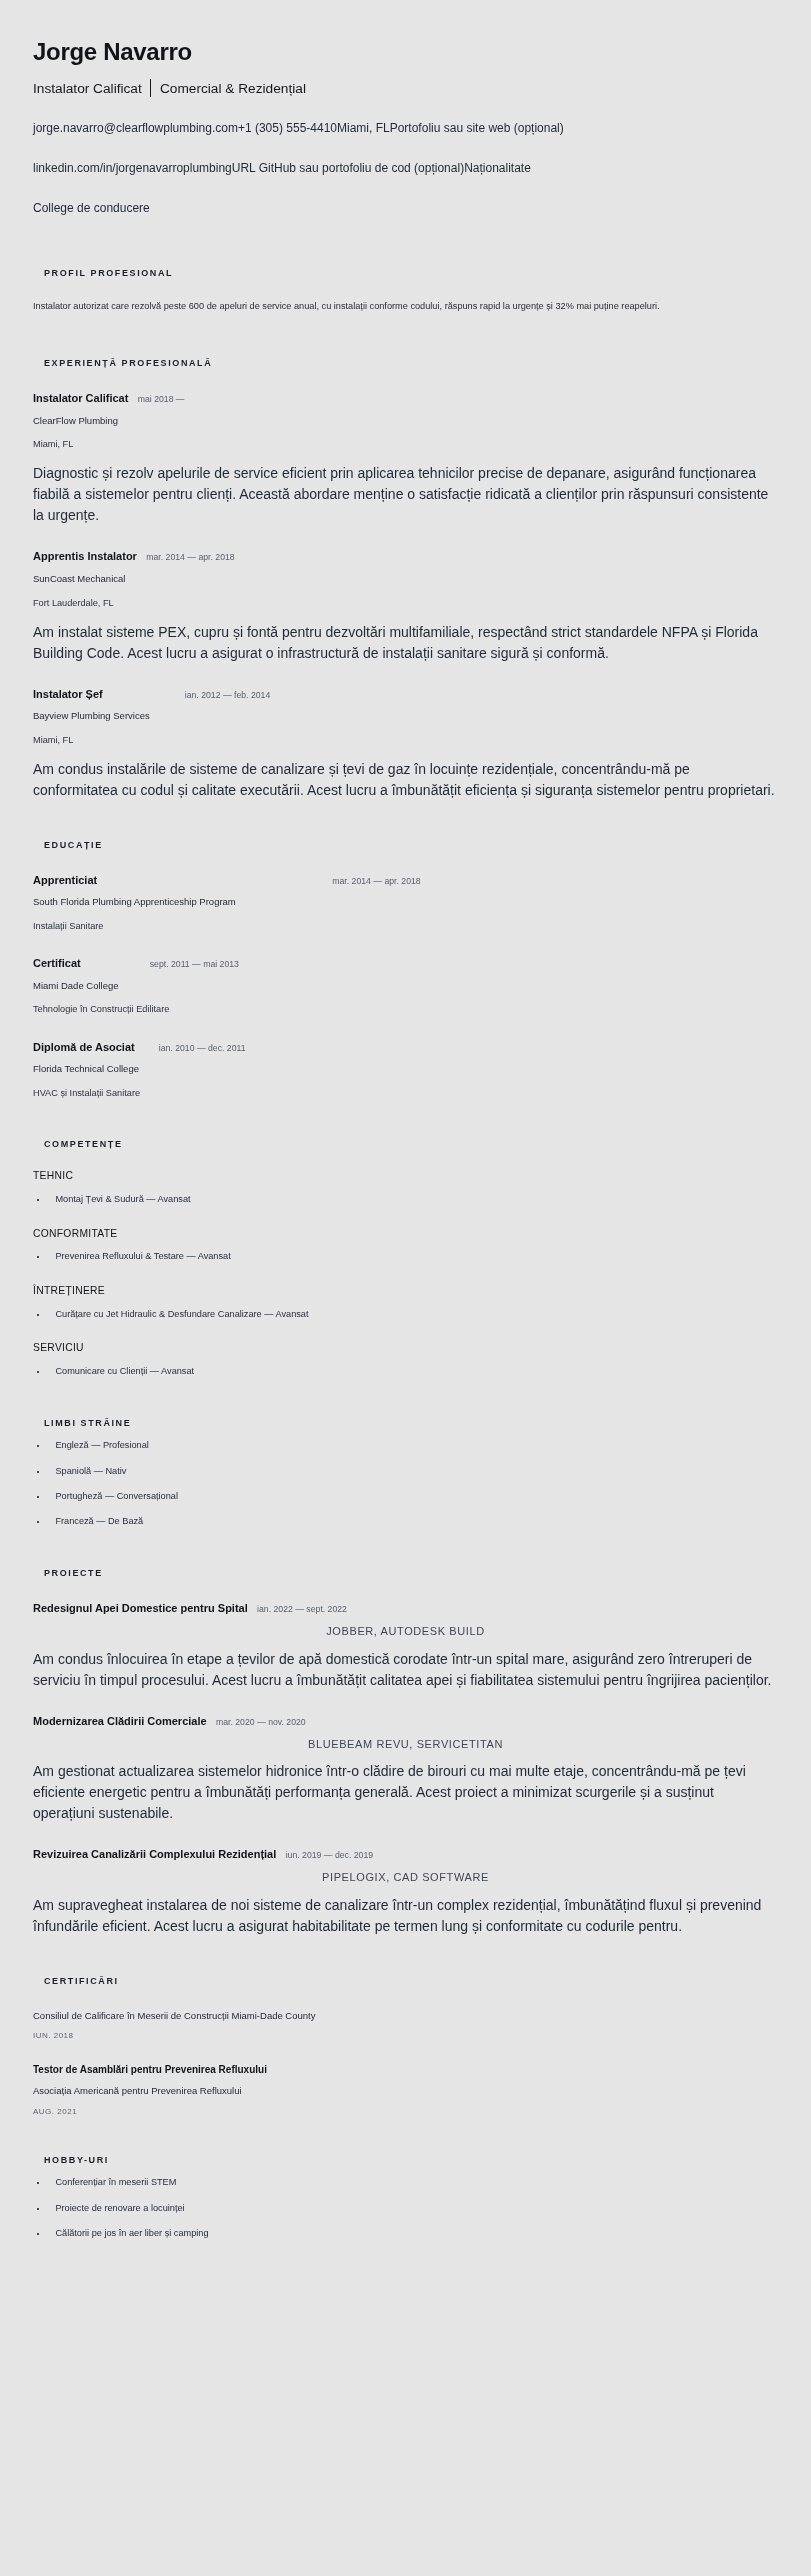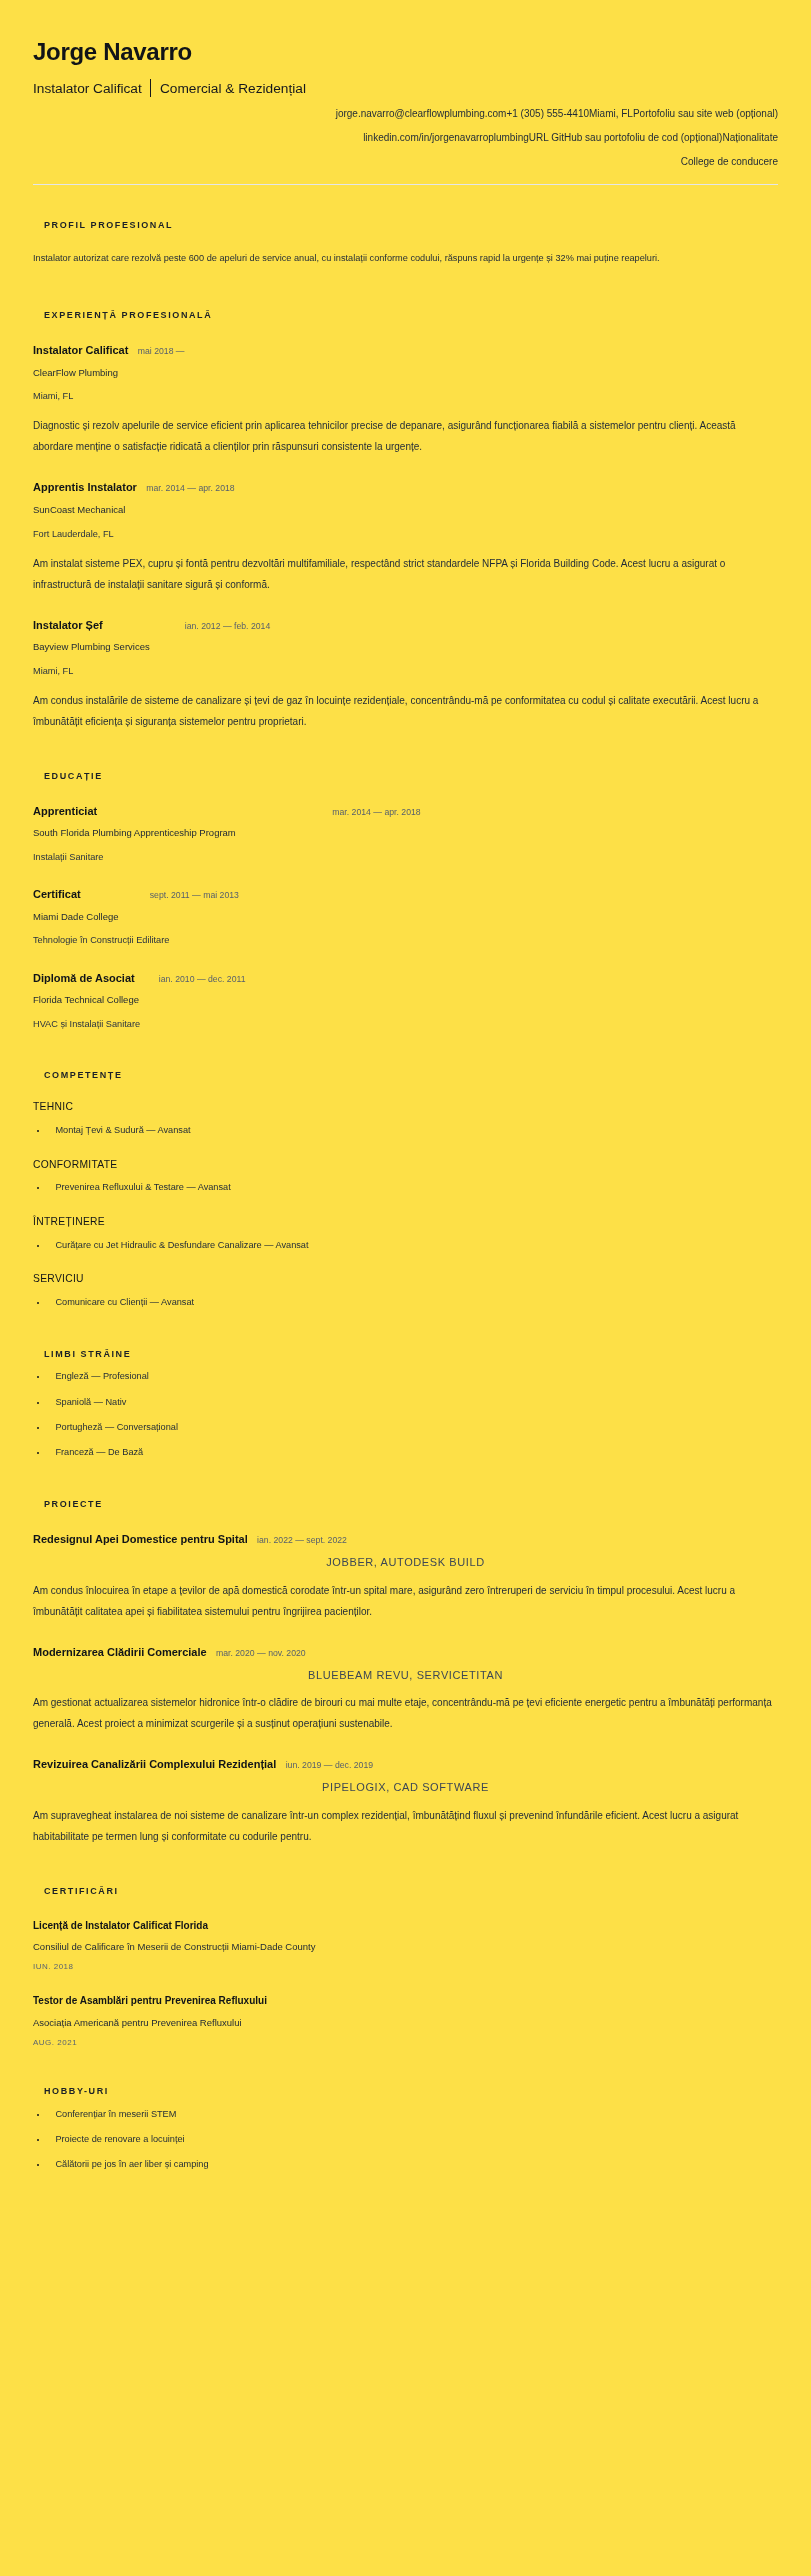--- a/index.html
+++ b/index.html
@@ -7,21 +7,21 @@
     margin: 0;
     padding: 0;
     background: #ffffff;
     font-family: "Liberation Sans", "DejaVu Sans", sans-serif;
     color: #1f2937;
   }
   .page {
     width: 811px;
     min-height: 2576px;
     margin: 0 auto;
-    background: #fde047;
+    background: #e5e5e5;
     box-sizing: border-box;
     padding: 38px 33px 48px 33px;
   }
   
   .name {
     font-size: 24px;
     font-weight: 700;
     color: #111418;
     letter-spacing: -0.3px;
     margin: 0 0 0 0;
@@ -35,25 +35,24 @@
     align-items: center;
   }
   .subtitle .sep {
     display: inline-block;
     width: 1.1px;
     height: 18px;
     background: #16181d;
     margin: 0 8.5px;
   }
   .contact-line {
-    margin-top: 9px;
-    font-size: 10px;
+    margin-top: 22px;
+    font-size: 12px;
     color: #1f2937;
     line-height: 1.5;
-    text-align: right;
   }
   .contact-line span { white-space: pre-wrap; }
   .header-divider {
     border: none;
     border-top: 1.1px solid #e3e6ea;
     margin: 15px 0 0 0;
   }
   
   .section-heading {
     margin-top: 39px;
@@ -93,21 +92,21 @@
     line-height: 1.45;
   }
   .entry-sub2 {
     margin-top: 10.6px;
     font-size: 9.2px;
     color: #2a3340;
     line-height: 1.45;
   }
   .entry-desc {
     margin: 11.6px 0 0 0;
-    font-size: 10px;
+    font-size: 14px;
     line-height: 21px;
     color: #1f2937;
     max-width: 750px;
   }
   .tools-caption {
     margin-top: 9.5px;
     font-size: 11px;
     letter-spacing: 0.6px;
     color: #3d4754;
     text-transform: uppercase;
@@ -289,21 +288,20 @@
       <span>Revizuirea Canalizării Complexului Rezidențial</span>
       <span class="entry-dates" style="margin-left:6.3px;">iun. 2019 — dec. 2019</span>
     </div>
     <div class="tools-caption">PIPELOGIX, CAD SOFTWARE</div>
     <p class="entry-desc">Am supravegheat instalarea de noi sisteme de canalizare într-un complex rezidențial, îmbunătățind fluxul și prevenind înfundările eficient. Acest lucru a asigurat habitabilitate pe termen lung și conformitate cu codurile pentru.</p>
   </div>
 
   <div class="section-heading">CERTIFICĂRI</div>
 
   <div class="entry">
-    <div class="entry-title-row cert-title">Licență de Instalator Calificat Florida</div>
     <div class="entry-sub">Consiliul de Calificare în Meserii de Construcții Miami-Dade County</div>
     <div class="cert-date">IUN. 2018</div>
   </div>
 
   <div class="entry">
     <div class="entry-title-row cert-title">Testor de Asamblări pentru Prevenirea Refluxului</div>
     <div class="entry-sub">Asociația Americană pentru Prevenirea Refluxului</div>
     <div class="cert-date">AUG. 2021</div>
   </div>
 

